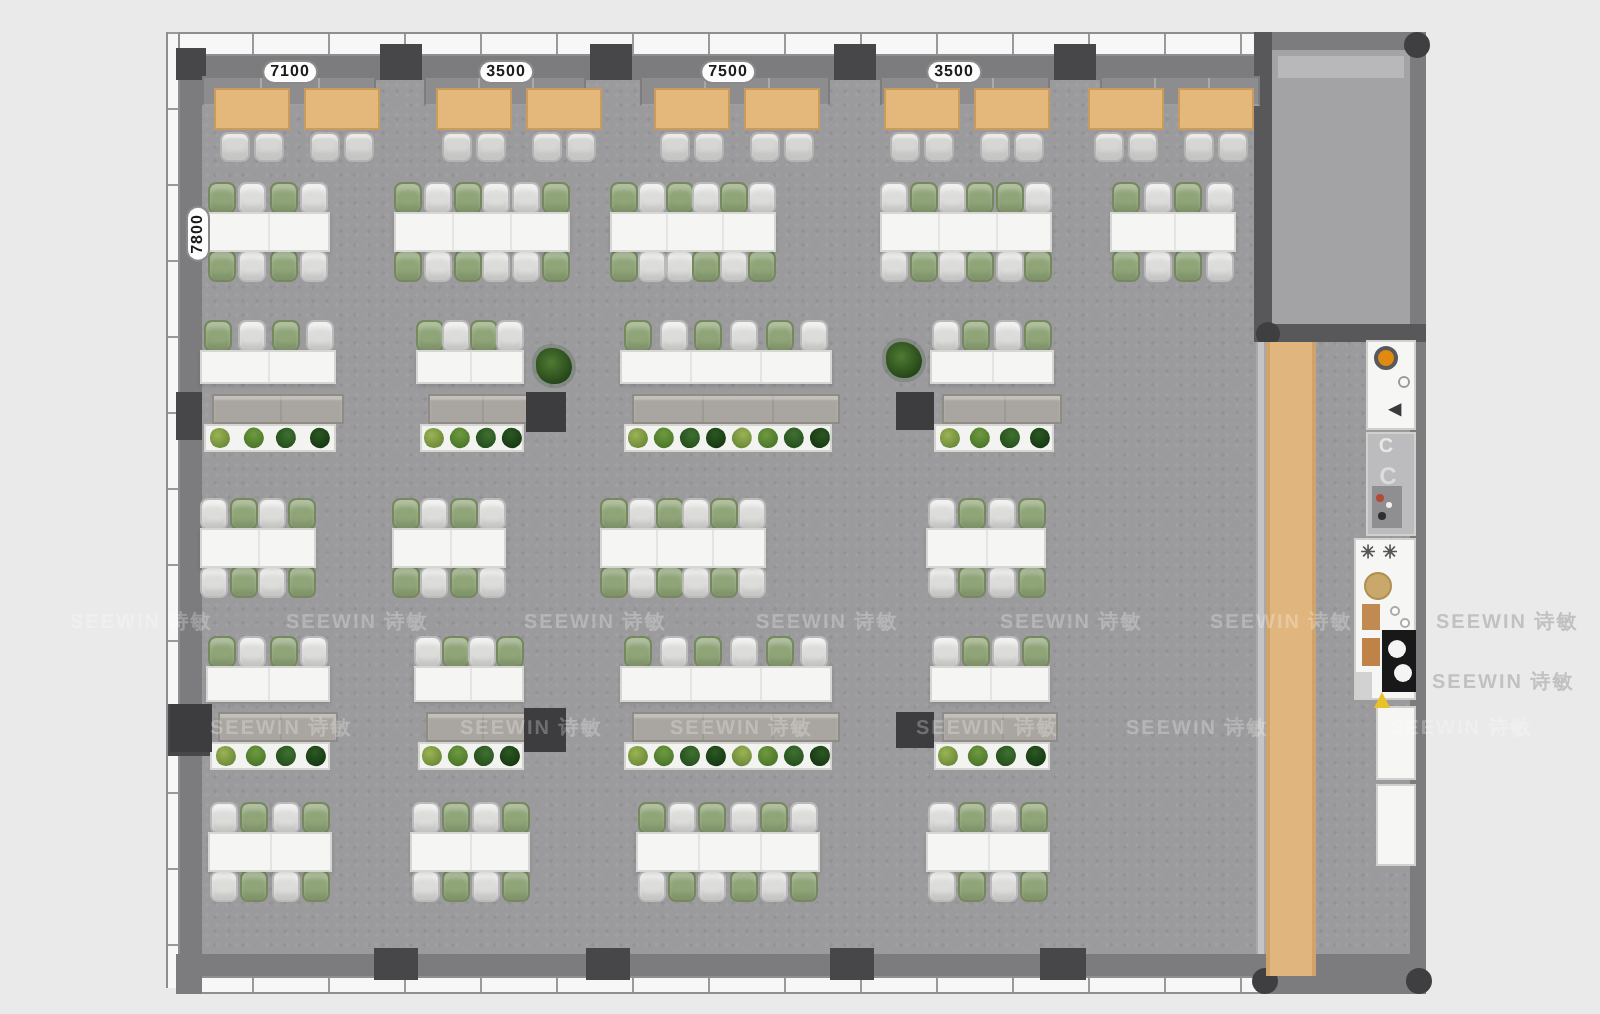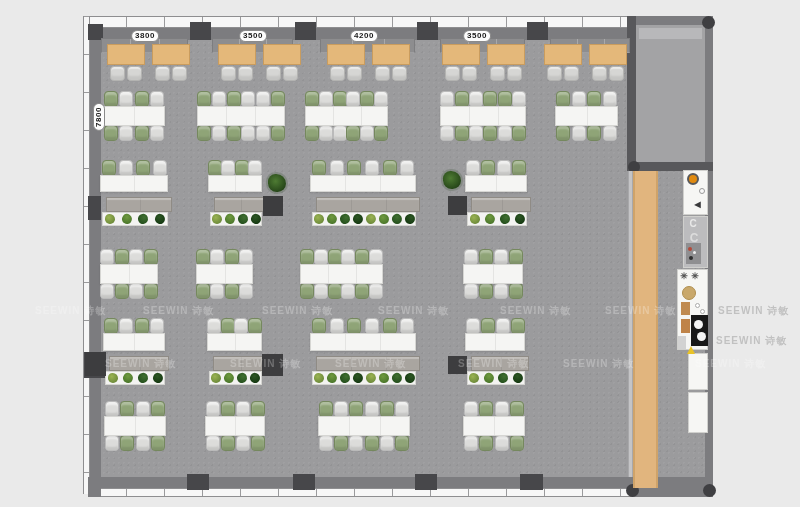--- a/index.html
+++ b/index.html
@@ -395,18 +395,18 @@
       <div class="abs wm" style="left: 605px; top: 304px;">SEEWIN 诗敏</div>
       <div class="abs wm margin" style="left: 718px; top: 304px;">SEEWIN 诗敏</div>
       <div class="abs wm" style="left: 105px; top: 357px;">SEEWIN 诗敏</div>
       <div class="abs wm" style="left: 230px; top: 357px;">SEEWIN 诗敏</div>
       <div class="abs wm" style="left: 335px; top: 357px;">SEEWIN 诗敏</div>
       <div class="abs wm" style="left: 458px; top: 357px;">SEEWIN 诗敏</div>
       <div class="abs wm" style="left: 563px; top: 357px;">SEEWIN 诗敏</div>
       <div class="abs wm" style="left: 695px; top: 357px;">SEEWIN 诗敏</div>
       <div class="abs wm margin" style="left: 716px; top: 334px;">SEEWIN 诗敏</div>
     </div>
-  <div class="abs pill" id="pill-top-0" style="left: 145px; top: 30px; transform: translateX(-50%);">3800</div>
+  <div class="abs pill" id="pill-top-0" style="left: 145px; top: 30px; transform: translateX(-50%);">7100</div>
   <div class="abs pill" id="pill-top-1" style="left: 253px; top: 30px; transform: translateX(-50%);">3500</div>
-  <div class="abs pill" id="pill-top-2" style="left: 364px; top: 30px; transform: translateX(-50%);">4200</div>
+  <div class="abs pill" id="pill-top-2" style="left: 364px; top: 30px; transform: translateX(-50%);">7500</div>
   <div class="abs pill" id="pill-top-3" style="left: 477px; top: 30px; transform: translateX(-50%);">3500</div>
   <div class="abs pill" id="pill-left" style="left: 99px; top: 117px; transform: translate(-50%, -50%) rotate(-90deg);">7800</div>
 </div>
 
 </body></html>

